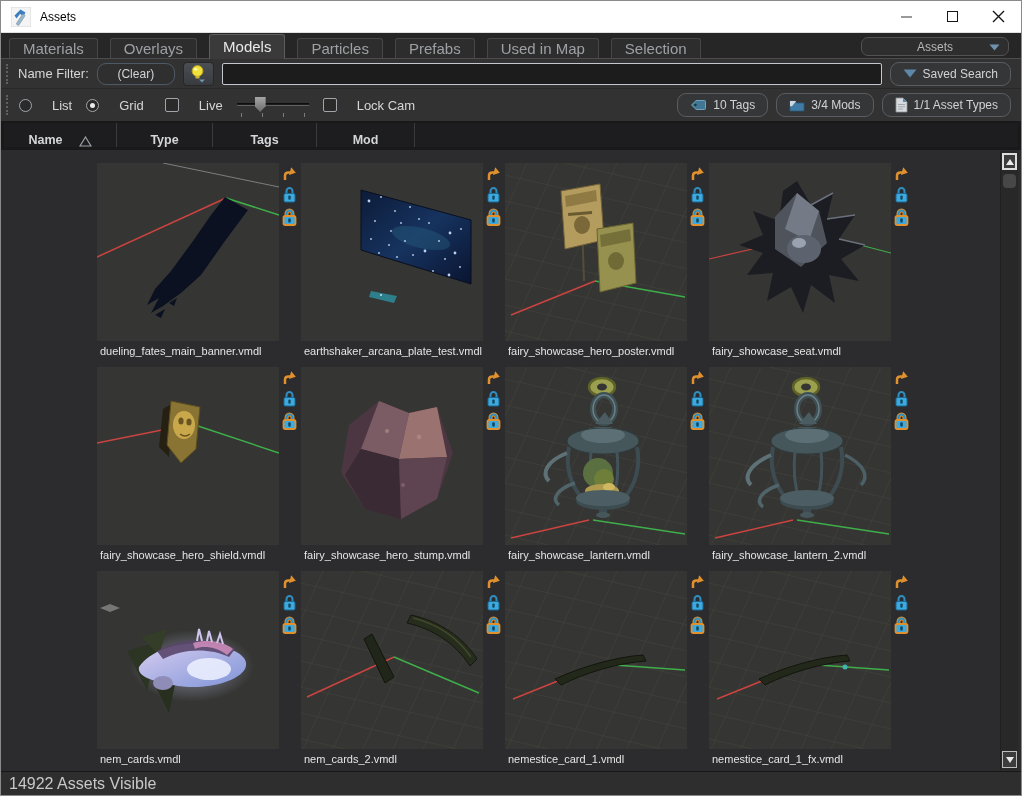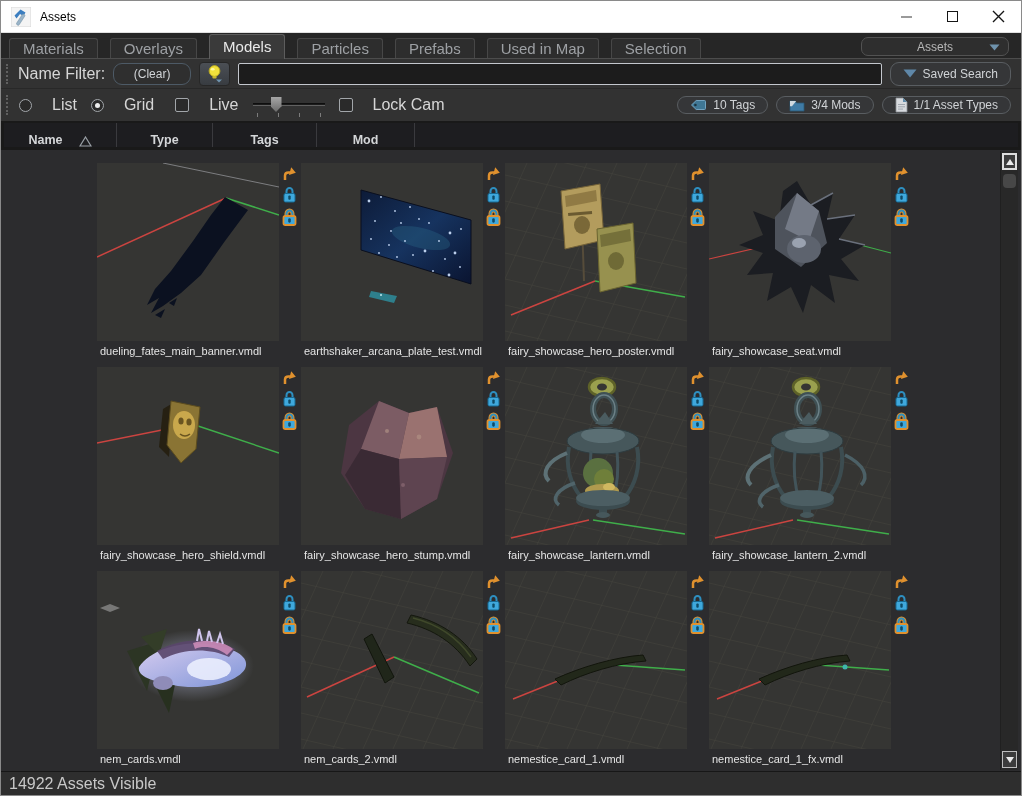--- a/index.html
+++ b/index.html
@@ -18,39 +18,39 @@
   
   .tabrow{position:relative;height:26px;background:#262626;border-bottom:1px solid #4c4c4c;display:flex;align-items:flex-end;padding-left:8px}
   .tab{height:20px;line-height:19px;padding:0 13px;font-size:15px;color:#9da0a4;background:#2d2d2d;border:1px solid #474747;border-bottom:none;border-radius:3px 3px 0 0;margin-right:12px;white-space:nowrap}
   .tab.active{height:25px;line-height:24px;background:#3a3a3a;color:#e9e9e9;border-color:#5d5d5d;margin-bottom:-1px;z-index:2}
   .assets-dropdown{position:absolute;right:12px;top:4px;width:148px;height:19px;background:#2e2e2e;border:1px solid #525252;border-radius:7px;display:flex;align-items:center;justify-content:center;font-size:12px;color:#b6b6b6}
   .assets-dropdown .chev{position:absolute;right:8px;top:6px;display:flex}
 
   
   .filterrow{height:30px;background:#323232;display:flex;align-items:center;gap:8px;padding:0 10px 0 5px;border-bottom:1px solid #282828}
   .grip{width:4px;height:20px;border-left:2px dotted #606060;flex:none}
-  .lbl{font-size:16px;color:#d6d6d6;white-space:nowrap}
+  .lbl{font-size:13px;color:#d6d6d6;white-space:nowrap}
   .btn{display:inline-flex;align-items:center;justify-content:center;gap:6px;background:#353638;border:1px solid #595d61;border-radius:9px;color:#d0d3d6;font-size:12px;height:22px;padding:0 12px;white-space:nowrap}
   .clear-btn{width:78px;background:rgba(0,0,0,0.05);border-color:#4d5a66}
   .bulb-btn{width:31px;height:24px;border-radius:4px;background:linear-gradient(#4b4f55,#383c41);border:1px solid #272727;padding:0;position:relative}
   .search-input{flex:1;height:22px;background:#1c1c1c;border:1px solid #c3c7cd;border-radius:2px;color:#eee;font-size:12px;padding:0 6px;outline:none;font-family:"Liberation Sans",sans-serif}
   .saved-btn{height:24px}
 
   
   .optionsrow{height:32px;background:#323232;display:flex;align-items:center;padding:0 10px 0 5px;gap:9px}
   .ctl{display:flex;align-items:center;gap:20px}
   .radio{width:13px;height:13px;border:1px solid #a2a6aa;border-radius:50%;background:#2a2a2a;position:relative;flex:none}
   .radio.checked::after{content:"";position:absolute;inset:3px;border-radius:50%;background:#ececec}
   .chkbox{width:14px;height:14px;border:1px solid #a2a6aa;background:#2a2a2a;border-radius:2px;flex:none}
   .slider{position:relative;width:72px;height:22px;margin:0 5px;flex:none}
   .slider .track{position:absolute;left:0;right:0;top:9px;height:3px;background:#1b1b1b;border-top:1px solid #0e0e0e;border-bottom:1px solid #616161}
   .slider .handle{position:absolute;top:3px;width:11px;height:15px;background:linear-gradient(#a6a6a6,#6b6b6b);clip-path:polygon(0 0,100% 0,100% 62%,50% 100%,0 62%)}
   .slider .tick{position:absolute;top:19px;width:1px;height:4px;background:#7c7c7c}
   .opt-spacer{flex:1}
-  .fbtn{height:18px}
+  .fbtn{height:24px}
   .fbtn .ic{display:flex;align-items:center}
 
   
   .headerwrap{height:28px;background:#191919;padding:2px 3px}
   .headerbar{height:24px;background:#1d1d20;display:flex}
   .hcol{display:flex;align-items:flex-end;justify-content:center;font-size:12.5px;font-weight:bold;color:#d4d6d8;border-right:1px solid #3a3a3e}
   .hcol-name{width:113px}
   .hcol-type{width:96px}
   .hcol-tags{width:104px}
   .hcol-mod{width:98px}

